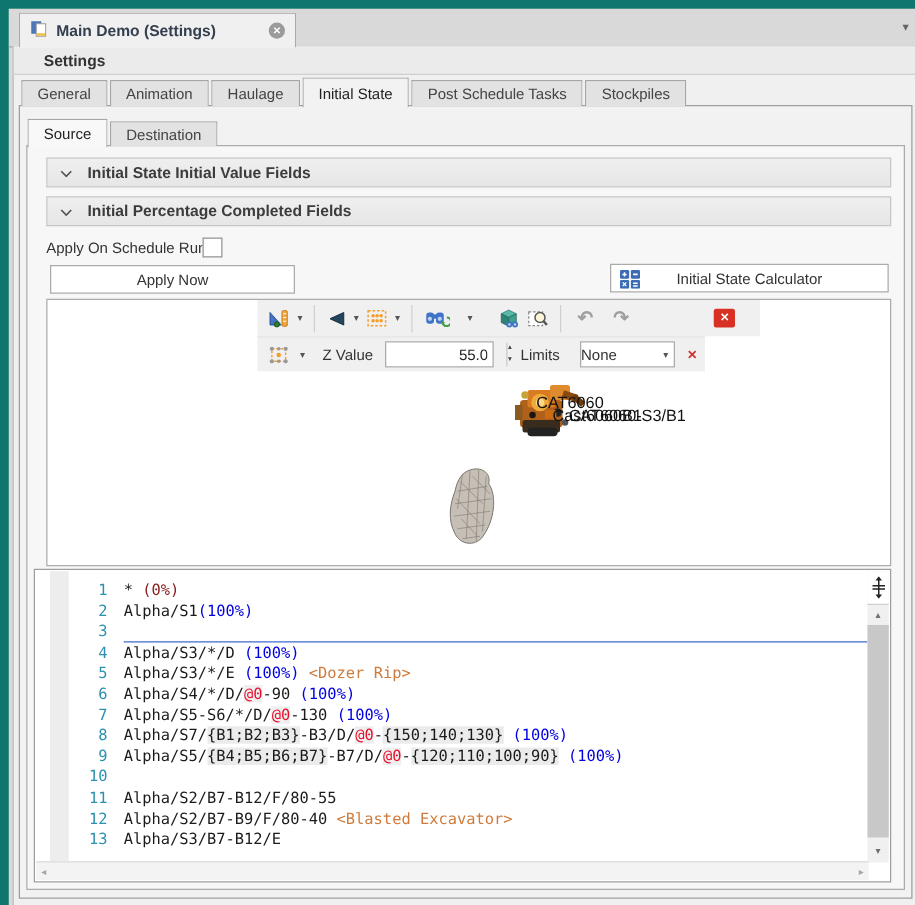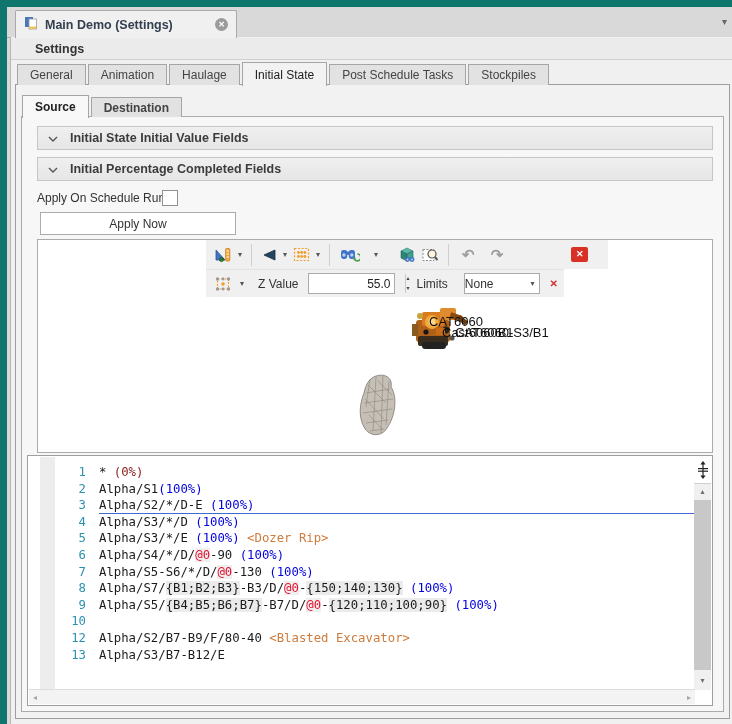--- a/index.html
+++ b/index.html
@@ -20,21 +20,21 @@
 
   
   .tab-strip{position:absolute;display:flex;align-items:flex-end;gap:2px;}
   #main-tabs{left:10px;top:55px;height:23px;z-index:3;}
   .tab{background:#e2e2e2;border:1px solid #a5a5a5;border-bottom:none;padding:0 12px;height:20px;display:flex;align-items:center;color:#444;white-space:nowrap;border-radius:1px 1px 0 0;}
   .tab.selected{background:#f2f2f2;height:23px;margin-bottom:-1px;color:#222;margin-top:20px;}
   .tab-panel{position:absolute;left:8px;top:77px;width:715px;height:635px;background:#f2f2f2;border:1px solid #9e9e9e;box-sizing:border-box;}
 
   
   #sub-tabs{left:15px;top:88px;height:22px;z-index:3;}
-  #sub-tabs .tab{background:#e2e2e2;height:19px;font-weight:bold;}
+  #sub-tabs .tab{background:#e2e2e2;height:19px;}
   #sub-tabs .tab.selected{background:#f8f8f8;height:22px;}
   .sub-panel{position:absolute;left:14px;top:109px;width:703px;height:596px;background:#f7f7f7;border:1px solid #ababab;box-sizing:border-box;}
 
   
   .group-header{position:absolute;left:30px;width:676px;height:24px;background:linear-gradient(#efefef,#e6e6e6);border:1px solid #c6c6c6;display:flex;align-items:center;gap:12px;padding-left:10px;box-sizing:border-box;}
   .group-header .group-label{font-weight:bold;color:#3c3c3c;font-size:12.5px;}
   #group1{top:119px;} #group2{top:150px;}
 
   
   .apply-label{position:absolute;left:30px;top:184px;color:#333;}
@@ -139,20 +139,35 @@
     <span><svg width="10" height="6" viewBox="0 0 10 6">
           <polyline points="1,1 5,5 9,1" fill="none" stroke="#555" stroke-width="1.4"></polyline>
         </svg></span>
     <span class="group-label">Initial State Initial Value Fields</span>
   </div>
 
   <span class="apply-label">Apply On Schedule Run</span>
   <div class="checkbox"></div>
   <div class="btn" id="apply-now">
     <span>Apply Now</span>
+  </div>
+  <div class="btn" id="calc-btn">
+    <span class="calc-ic">
+      <svg width="16" height="15" viewBox="0 0 16 15">
+        <rect x="0" y="0" width="7.3" height="7" rx="1" fill="#3B6CB4"></rect>
+          <path d="M3.6,1.8v3.4 M1.9,3.5h3.4" stroke="#fff" stroke-width="1.2"></path>
+        <rect x="8.7" y="0" width="7.3" height="7" rx="1" fill="#3B6CB4"></rect>
+          <path d="M10.5,3.5h3.6" stroke="#fff" stroke-width="1.3"></path>
+        <rect x="0" y="8" width="7.3" height="7" rx="1" fill="#3B6CB4"></rect>
+          <path d="M2.2,9.9l2.8,3 M5,9.9l-2.8,3" stroke="#fff" stroke-width="1.1"></path>
+        <rect x="8.7" y="8" width="7.3" height="7" rx="1" fill="#3B6CB4"></rect>
+          <path d="M10.5,10.5h3.6 M10.5,12.7h3.6" stroke="#fff" stroke-width="1.2"></path>
+      </svg>
+    </span>
+    <span>Initial State Calculator</span>
   </div>
 
   <div class="viewport">
     <div class="vp-toolbar-row" id="vp-row1">
       <span class="tb-btn">
         <svg width="18" height="16" viewBox="0 0 18 16">
             <polygon points="2,13 11,13 2,3" fill="#4472c4" stroke="#2f5597" stroke-width="0.8"></polygon>
             <rect x="11.6" y="1.5" width="4.2" height="12.5" rx="1" fill="#f2a73d" stroke="#c77f1e" stroke-width="0.8"></rect>
             <path d="M12.4,4h2.6 M12.4,7h2.6 M12.4,10h2.6" stroke="#fff" stroke-width="0.9"></path>
             <circle cx="7.5" cy="12.5" r="2.1" fill="#2e7d32" stroke="#1b4d1e" stroke-width="0.7"></circle>
@@ -293,21 +308,20 @@
         <div class="ed-row">
           <span class="ed-num">1</span>
           <span class="ed-code"><span class="seg-d">* </span><span class="seg-zero">(0%)</span></span>
         </div>
         <div class="ed-row">
           <span class="ed-num">2</span>
           <span class="ed-code"><span class="seg-d">Alpha/S1</span><span class="seg-pct">(100%)</span></span>
         </div>
         <div class="ed-row underline">
           <span class="ed-num">3</span>
-          <span class="ed-code"><span class="seg-d">Alpha/S2/*/D-E </span><span class="seg-pct">(100%)</span></span>
         </div>
         <div class="ed-row">
           <span class="ed-num">4</span>
           <span class="ed-code"><span class="seg-d">Alpha/S3/*/D </span><span class="seg-pct">(100%)</span></span>
         </div>
         <div class="ed-row">
           <span class="ed-num">5</span>
           <span class="ed-code"><span class="seg-d">Alpha/S3/*/E </span><span class="seg-pct">(100%)</span><span class="seg-d"> </span><span class="seg-note">&lt;Dozer Rip&gt;</span></span>
         </div>
         <div class="ed-row">
@@ -322,20 +336,24 @@
           <span class="ed-num">8</span>
           <span class="ed-code"><span class="seg-d">Alpha/S7/</span><span class="seg-hl">{B1;B2;B3}</span><span class="seg-d">-B3/D/</span><span class="seg-at">@0</span><span class="seg-d">-</span><span class="seg-hl">{150;140;130}</span><span class="seg-d"> </span><span class="seg-pct">(100%)</span></span>
         </div>
         <div class="ed-row">
           <span class="ed-num">9</span>
           <span class="ed-code"><span class="seg-d">Alpha/S5/</span><span class="seg-hl">{B4;B5;B6;B7}</span><span class="seg-d">-B7/D/</span><span class="seg-at">@0</span><span class="seg-d">-</span><span class="seg-hl">{120;110;100;90}</span><span class="seg-d"> </span><span class="seg-pct">(100%)</span></span>
         </div>
         <div class="ed-row">
           <span class="ed-num">10</span>
           <span class="ed-code"></span>
+        </div>
+        <div class="ed-row">
+          <span class="ed-num">11</span>
+          <span class="ed-code"><span class="seg-d">Alpha/S2/B7-B12/F/80-55</span></span>
         </div>
         <div class="ed-row">
           <span class="ed-num">12</span>
           <span class="ed-code"><span class="seg-d">Alpha/S2/B7-B9/F/80-40 </span><span class="seg-note">&lt;Blasted Excavator&gt;</span></span>
         </div>
         <div class="ed-row">
           <span class="ed-num">13</span>
           <span class="ed-code"><span class="seg-d">Alpha/S3/B7-B12/E</span></span>
         </div>
       </div>

